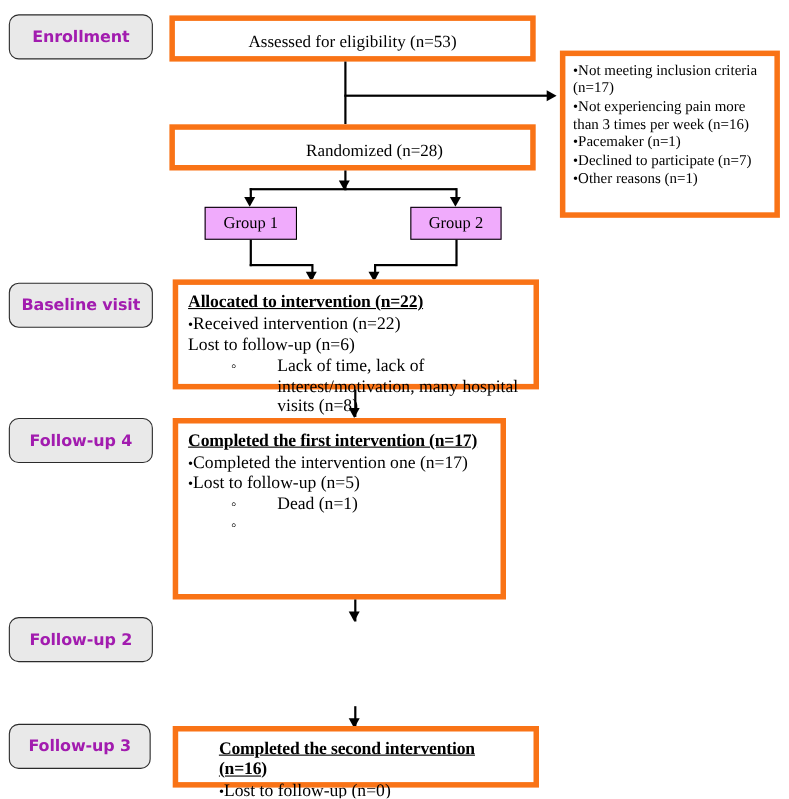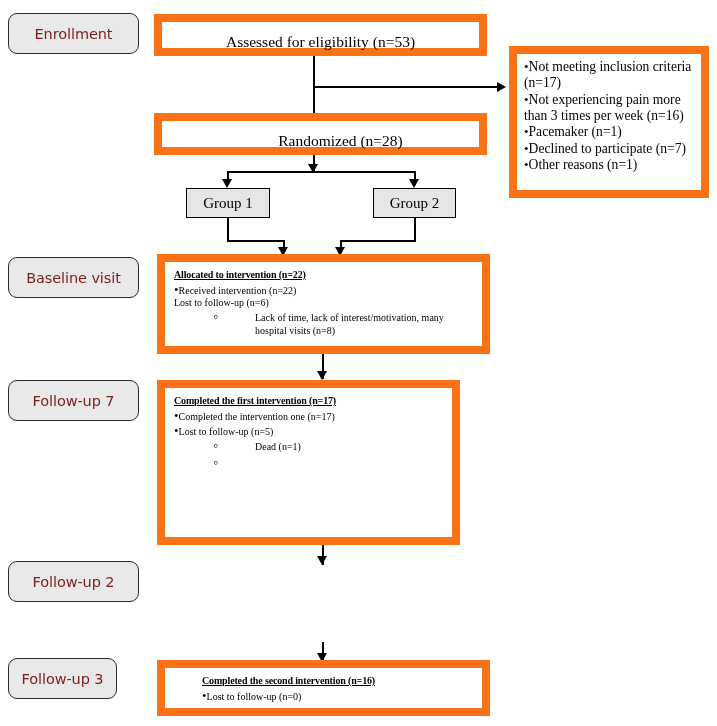--- a/index.html
+++ b/index.html
@@ -21,46 +21,46 @@
   .stage-pill {
     position: absolute;
     box-sizing: border-box;
     background: #e9e9e9;
     border: 1.6px solid #2b2b2b;
     border-radius: 9px;
     display: flex;
     align-items: center;
     justify-content: center;
     font-family: "DejaVu Sans", sans-serif;
-    font-weight: normal;
+    font-weight: bold;
     font-size: 14.5px;
     letter-spacing: -0.1px;
-    color: #7f1d1d;
+    color: #a21caf;
     white-space: nowrap;
   }
 
   
   .flow-box {
     position: absolute;
     box-sizing: border-box;
     background: #ffffff;
-    border: 8px solid #f97316;
+    border: 5px solid #f97316;
   }
 
   .centered-line {
     position: absolute;
     left: 0; right: 0;
     text-align: center;
     font-size: 15.5px;
     line-height: 1.2;
   }
 
   .box-body {
     padding: 7px 8px 4px 9px;
-    font-size: 10px;
+    font-size: 16px;
     line-height: 1.18;
   }
   .hdr {
     font-weight: bold;
     text-decoration: underline;
     display: block;
     margin-bottom: 1px;
     letter-spacing: -0.15px;
   }
   .lvl1 {
@@ -90,21 +90,21 @@
   .circ::before {
     content: "\25E6";
     font-size: 14px;
   }
 
   
   .group-box {
     position: absolute;
     box-sizing: border-box;
     border: 1.6px solid #000000;
-    background: #e5e5e5;
+    background: #f0abfc;
     display: flex;
     align-items: center;
     justify-content: center;
     font-size: 15px;
   }
 
   
   .ln {
     position: absolute;
     background: #000000;
@@ -132,26 +132,26 @@
 
 <div id="page">
 
   <div class="stage-pill" style="left:8px;  top:13px;  width:131px; height:41px;">
     <span>Enrollment</span>
   </div>
   <div class="stage-pill" style="left:8px;  top:257px; width:131px; height:41px;">
     <span>Baseline visit</span>
   </div>
   <div class="stage-pill" style="left:8px;  top:380px; width:131px; height:41px;">
-    <span>Follow-up 7</span>
+    <span>Follow-up 4</span>
   </div>
   <div class="stage-pill" style="left:8px;  top:561px; width:131px; height:41px;">
     <span>Follow-up 2</span>
   </div>
-  <div class="stage-pill" style="left:8px;  top:658px; width:109px; height:41px;">
+  <div class="stage-pill" style="left:8px;  top:658px; width:129px; height:41px;">
     <span>Follow-up 3</span>
   </div>
 
   <div class="flow-box" style="left:154px; top:14px; width:333px; height:42px;">
     <div class="centered-line" style="top:11px;">Assessed for eligibility (n=53)</div>
   </div>
 
   <div class="ln v" style="left:313px; top:56px; height:57px;"></div>
 
   <div class="ln h" style="left:313px; top:86px; width:185px;"></div>

